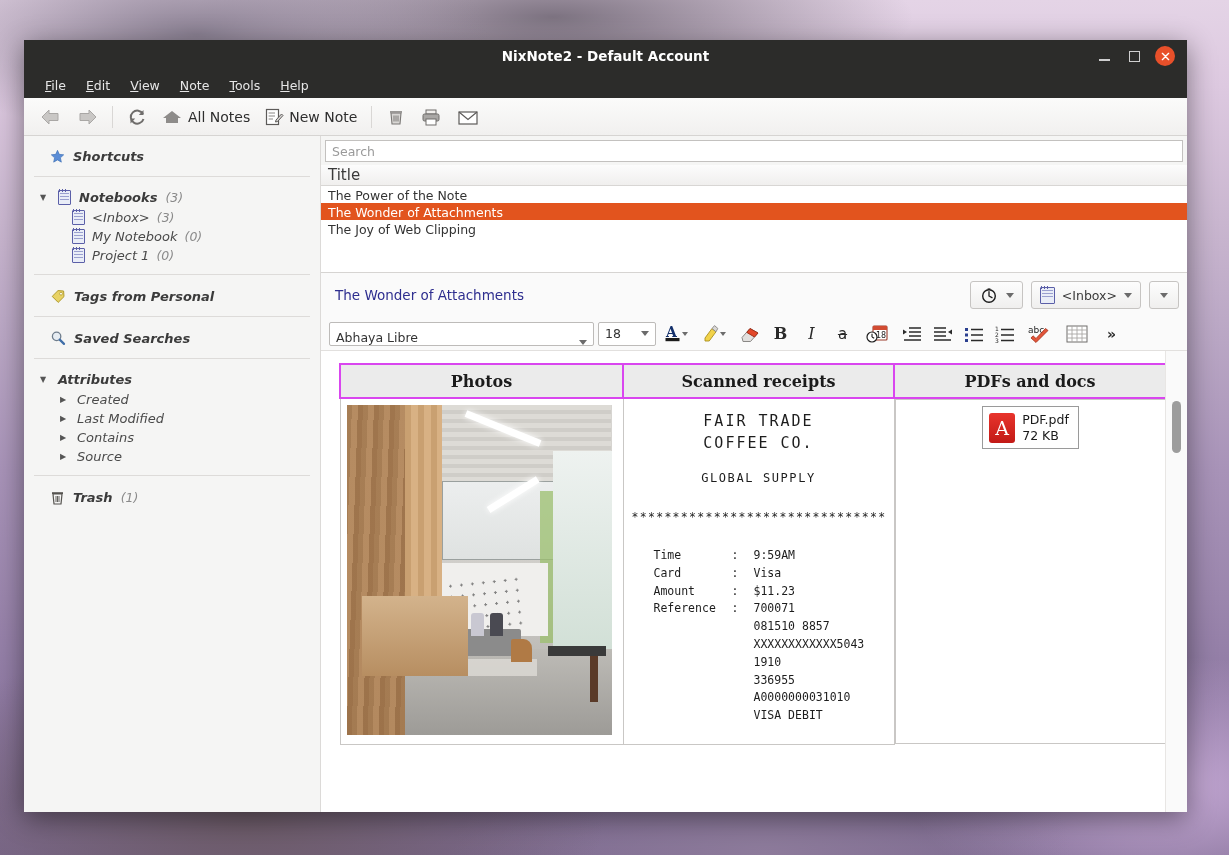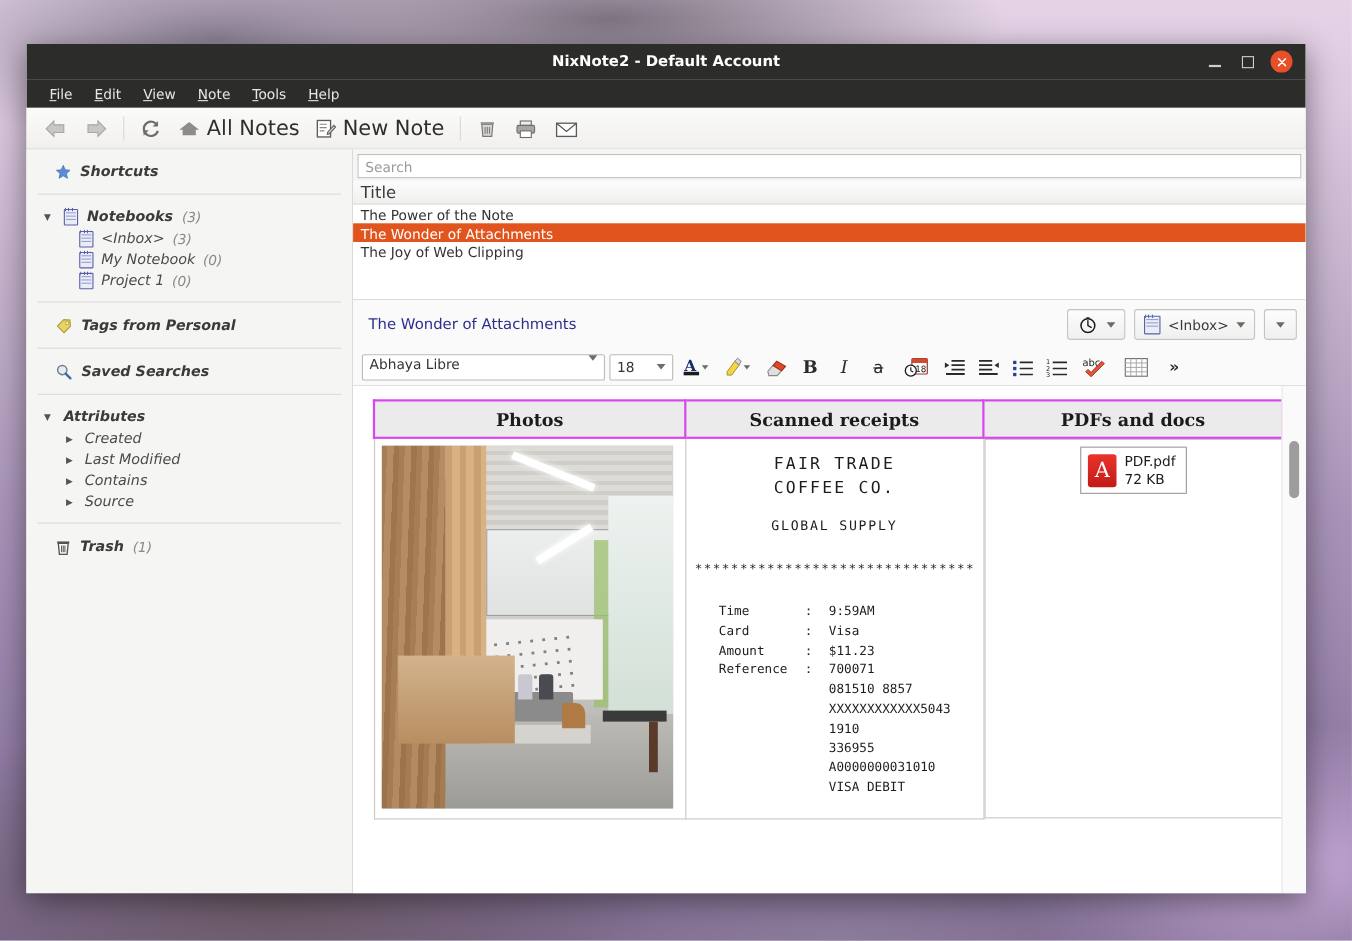--- a/index.html
+++ b/index.html
@@ -61,21 +61,21 @@
   .menubar .mi u { text-decoration: underline; }
 
   
   .toolbar {
     height: 38px; flex: none;
     background: linear-gradient(180deg,#fbfbfa 0%, #f1f0ef 100%);
     border-bottom: 1px solid #d6d4d2;
     display: flex; align-items: center; padding-left: 10px; gap: 2px;
   }
   .tb { display:flex; align-items:center; gap:5px; padding: 3px 6px; cursor: default;
-        font-size: 19px; color: #2e2e2e; font-family: "DejaVu Sans", sans-serif; }
+        font-size: 14px; color: #2e2e2e; font-family: "DejaVu Sans", sans-serif; }
   .tbsep { width:1px; height: 22px; background:#d9d7d5; margin: 0 6px; }
 
   
   .body-split { flex: 1; display: flex; min-height: 0; background:#f5f5f4; }
 
   
   .sidebar {
     width: 297px; flex: none; background: #f5f5f4;
     border-right: 1px solid #dcdad8; padding: 0 8px;
     overflow: hidden; font-family: "DejaVu Sans", sans-serif; font-style: italic;
@@ -135,22 +135,22 @@
     font-size: 12.5px; color:#3a3a3a; cursor: default;
   }
   .caret { width:0;height:0;border-left:4px solid transparent;border-right:4px solid transparent;
            border-top:5px solid #6b6b6b; flex:none;}
 
   .ftoolbar {
     height: 34px; flex:none; display:flex; align-items:center; gap:4px;
     padding: 0 8px 0 8px; background:#fafafa; border-bottom:1px solid #e2e0de;
   }
   .fontsel {
-    width: 221px; height: 24px; border:1px solid #bdbbb9; border-radius:2px;
-    background:#fff; display:flex; align-items:flex-start; padding: 0 6px;
+    width: 265px; height: 24px; border:1px solid #bdbbb9; border-radius:2px;
+    background:#fff; display:flex; align-items:flex-end; padding: 0 6px;
     font-size: 12.5px; color:#333; cursor: default;
   }
   .sizesel {
     width: 58px; height: 24px; border:1px solid #bdbbb9; border-radius:2px;
     background:#fff; display:flex; align-items:center; padding: 0 6px;
     font-size: 12.5px; color:#333; cursor: default;
   }
   .fbtn { width: 27px; height: 26px; display:flex; align-items:center;
           justify-content:center; cursor: default; font-size: 15px; color:#2a2a2a; }
   .fbtn.wide { width: 34px; }

